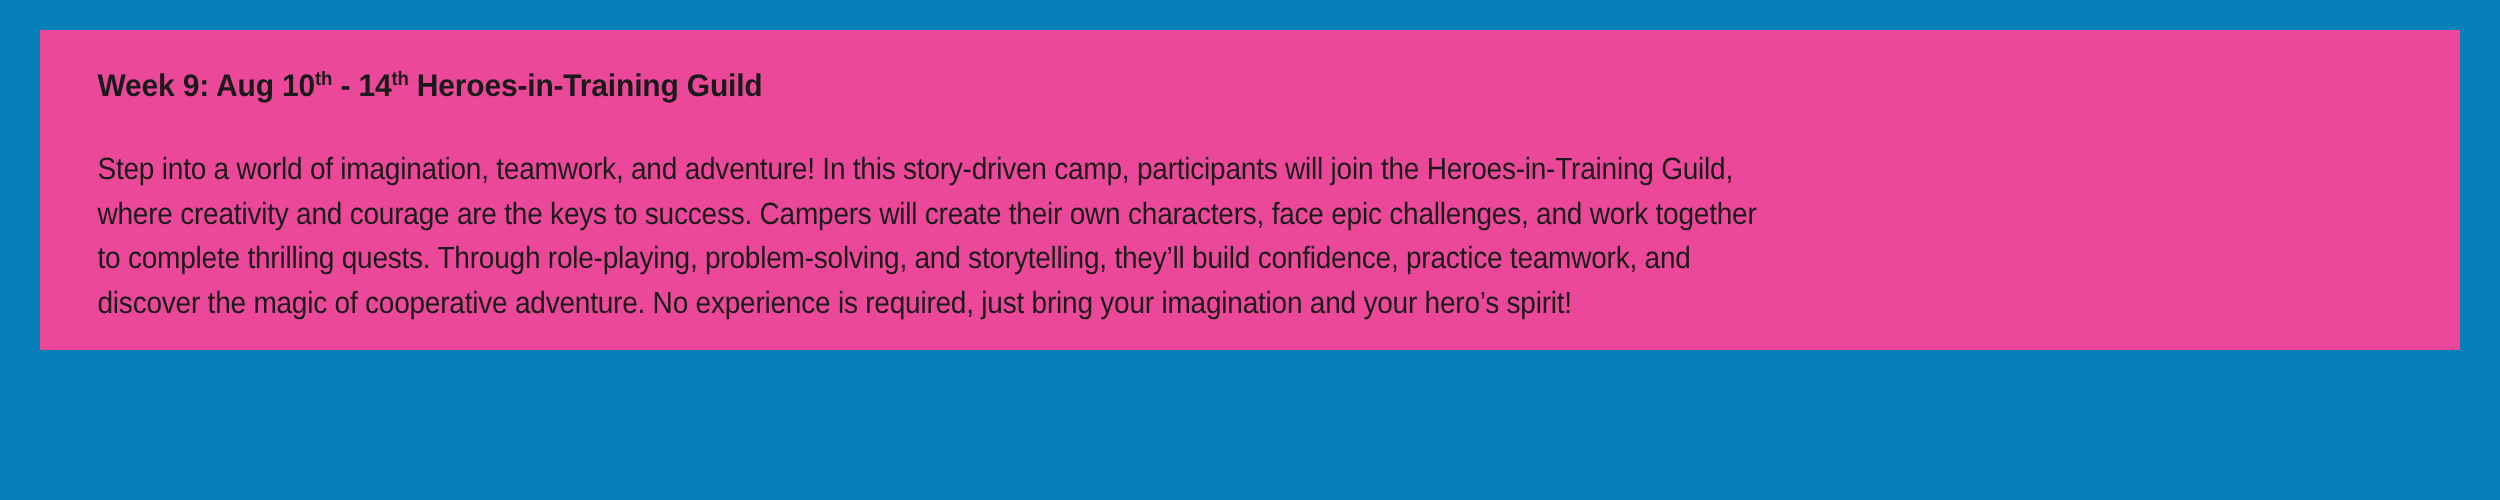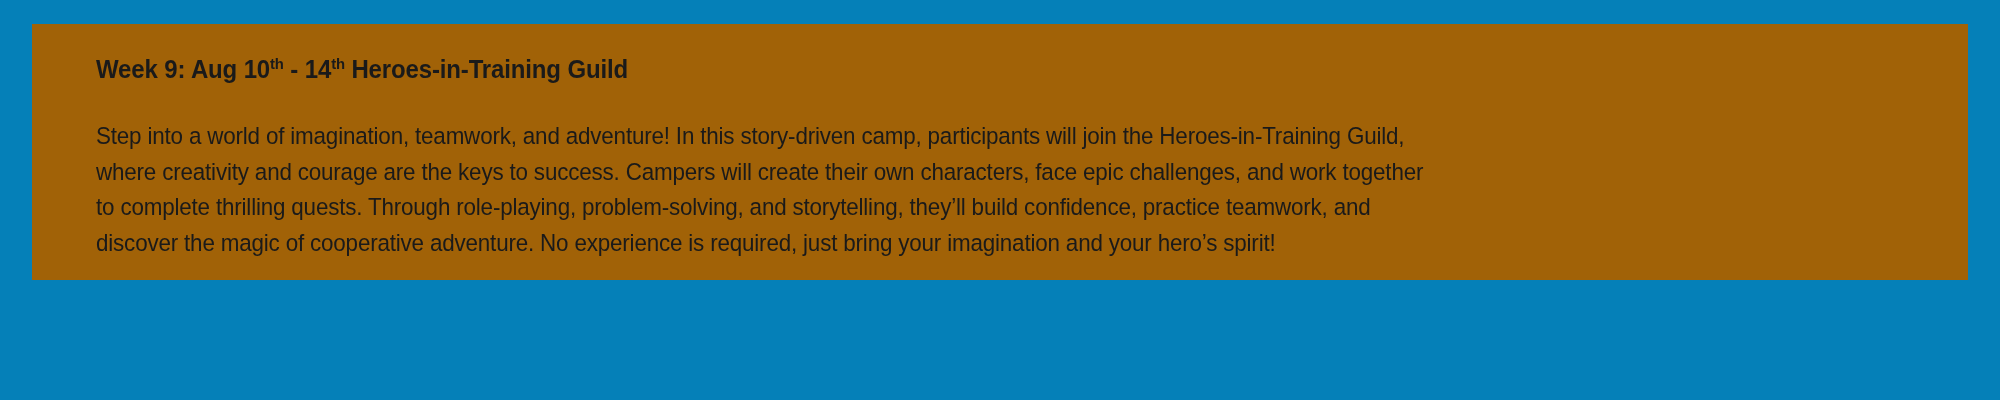--- a/index.html
+++ b/index.html
@@ -21,23 +21,23 @@
     background: #0580b8;
     box-sizing: border-box;
   }
 
   .card {
     position: absolute;
     left: 32px;
     top: 24px;
     width: 1936px;
     height: 256px;
-    background: #a16207;
+    background: #ec4899;
     box-sizing: border-box;
-    padding: 30px 40px 0 64px;
+    padding: 30px 40px 0 46px;
   }
 
   .heading {
     font-family: "Liberation Sans", sans-serif;
     font-weight: bold;
     font-size: 25px;
     line-height: 30px;
     color: #1a1a1a;
     letter-spacing: -0.15px;
     margin: 0;

